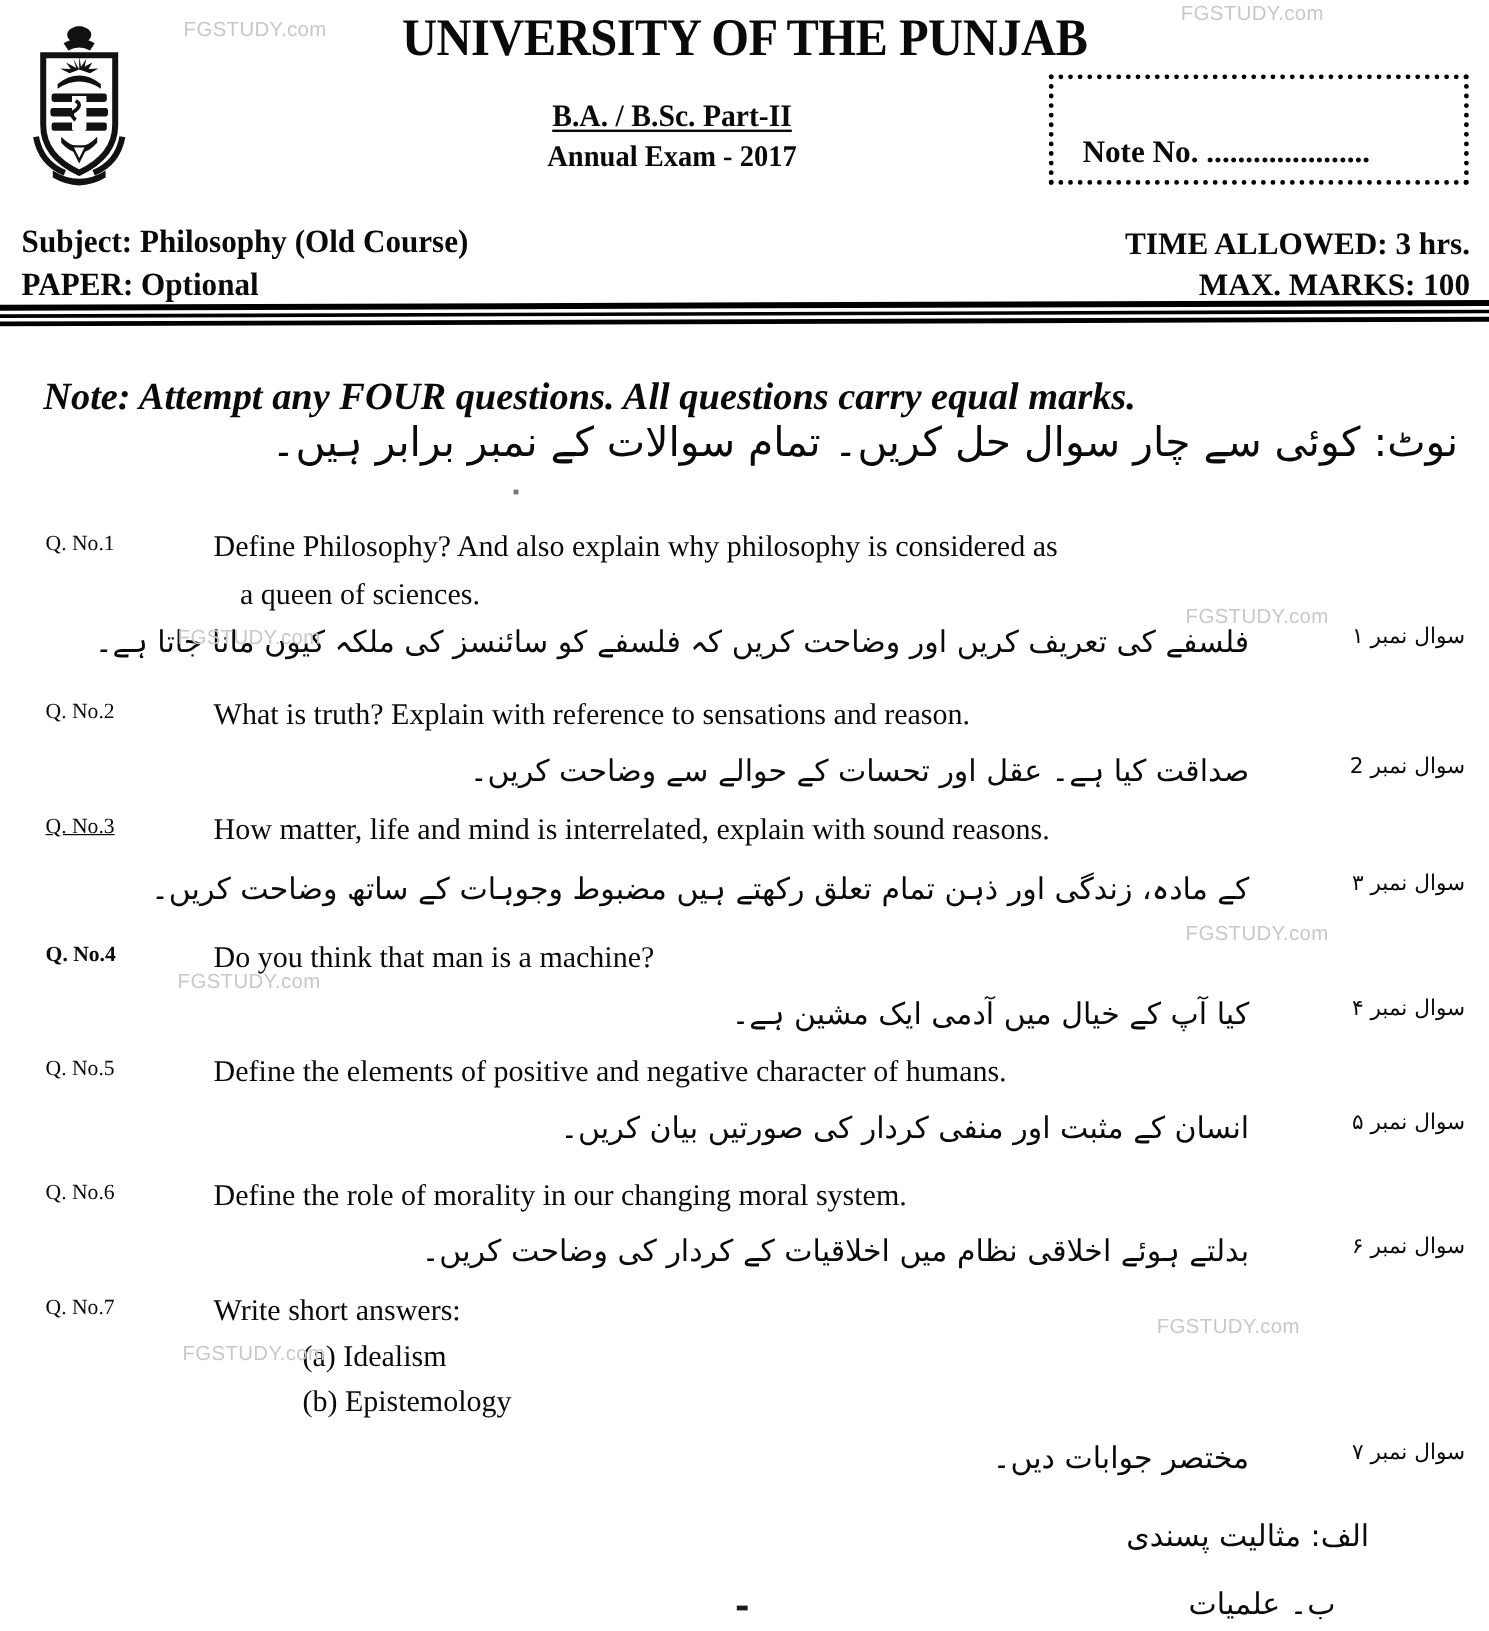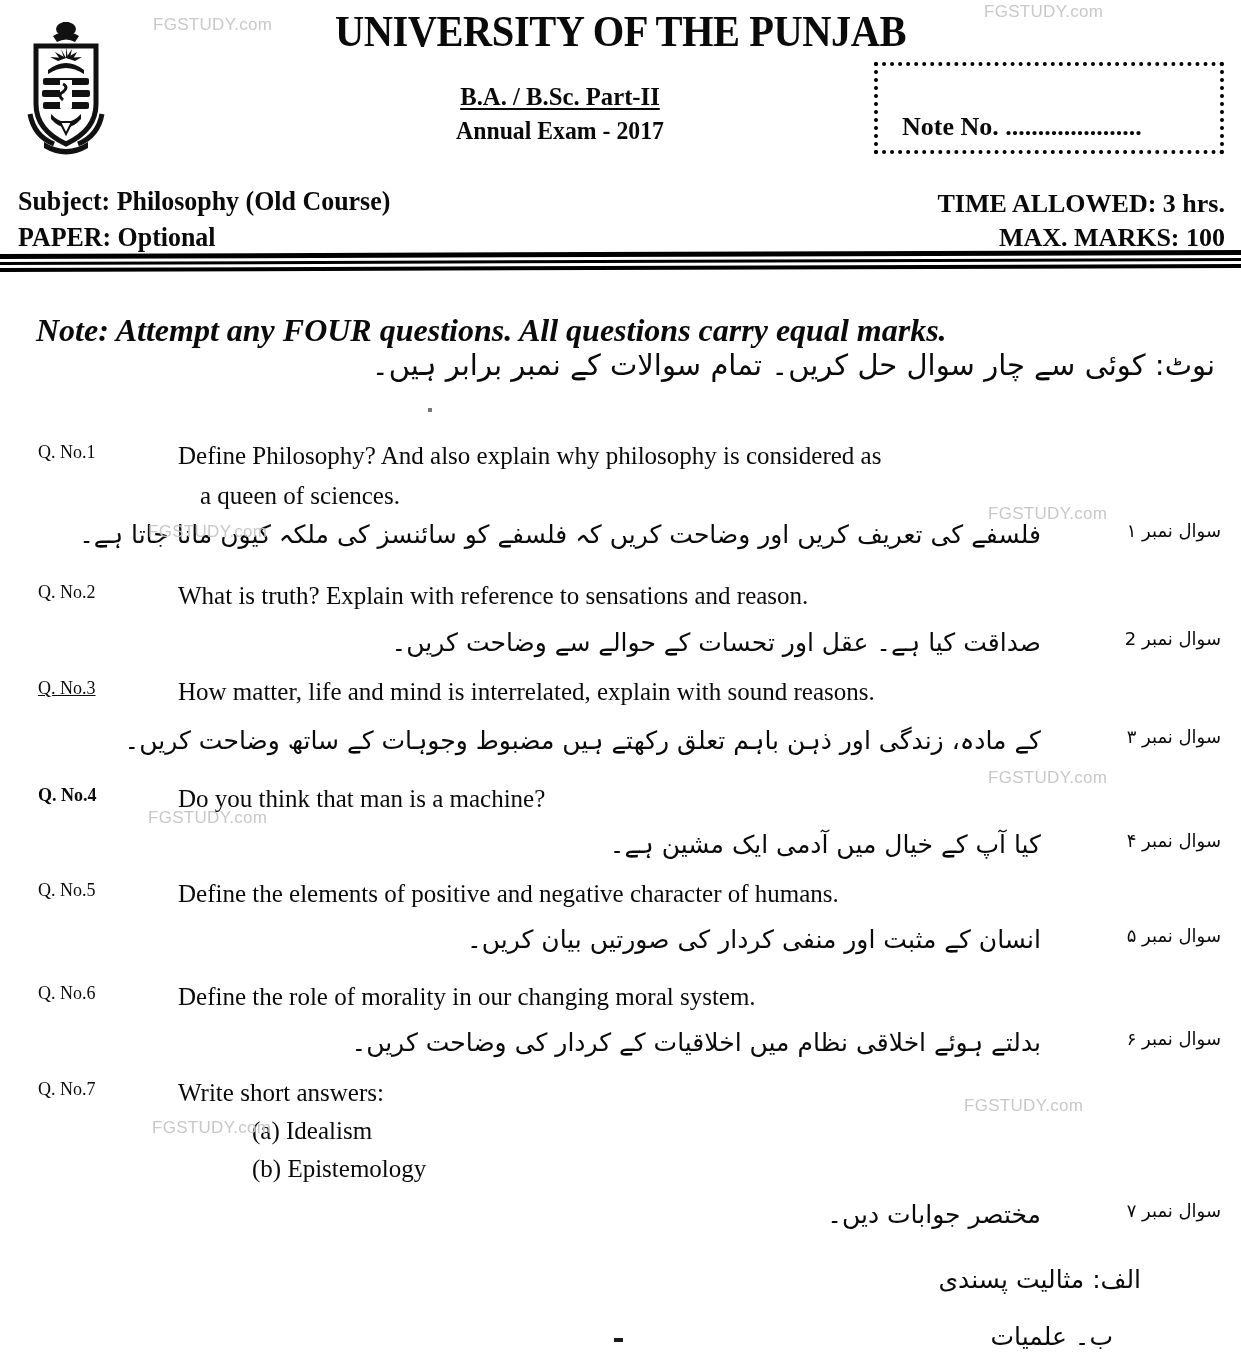--- a/index.html
+++ b/index.html
@@ -155,21 +155,21 @@
     font-size: 32px;
     font-weight: bold;
     font-style: italic;
     white-space: nowrap;
     text-align: right;
   }
   .note-ur {
     position: absolute;
     right: 26px;
     top: 348px;
-    font-size: 29px;
+    font-size: 34px;
     direction: rtl;
     white-space: nowrap;
     font-family: "DejaVu Sans", "Liberation Sans", sans-serif;
     text-align: center;
   }
 
   
   .q-num {
     position: absolute;
     font-size: 18px;
@@ -301,21 +301,21 @@
 <div class="q-ur" style="right:200px; top:520px;text-align:right;">فلسفے کی تعریف کریں اور وضاحت کریں کہ فلسفے کو سائنسز کی ملکہ کیوں مانا جاتا ہے۔</div>
 
 <div class="q-num" style="left:38px; top:582px;">Q. No.2</div>
 <div class="q-en" style="top:582px;">What is truth? Explain with reference to sensations and reason.</div>
 <div class="q-ur-label" style="top:628px;">سوال نمبر 2</div>
 <div class="q-ur" style="right:200px; top:628px;">صداقت کیا ہے۔ عقل اور تحسات کے حوالے سے وضاحت کریں۔</div>
 
 <div class="q-num" style="left:38px; top:678px;text-decoration:underline;">Q. No.3</div>
 <div class="q-en" style="top:678px;">How matter, life and mind is interrelated, explain with sound reasons.</div>
 <div class="q-ur-label" style="top:726px;">سوال نمبر ۳</div>
-<div class="q-ur" style="right:200px; top:726px;">کے مادہ، زندگی اور ذہن باہم تعلق رکھتے ہیں مضبوط وجوہات کے ساتھ وضاحت کریں۔</div>
+<div class="q-ur" style="right:200px; top:726px;">کے مادہ، زندگی اور ذہن تمام تعلق رکھتے ہیں مضبوط وجوہات کے ساتھ وضاحت کریں۔</div>
 
 <div class="q-num" style="left:38px; top:785px;font-weight:bold;">Q. No.4</div>
 <div class="q-en" style="top:785px;">Do you think that man is a machine?</div>
 <div class="q-ur-label" style="top:830px;">سوال نمبر ۴</div>
 <div class="q-ur" style="right:200px; top:830px;">کیا آپ کے خیال میں آدمی ایک مشین ہے۔</div>
 
 <div class="q-num" style="left:38px; top:880px;">Q. No.5</div>
 <div class="q-en" style="top:880px;">Define the elements of positive and negative character of humans.</div>
 <div class="q-ur-label" style="top:925px;">سوال نمبر ۵</div>
 <div class="q-ur" style="right:200px; top:925px;">انسان کے مثبت اور منفی کردار کی صورتیں بیان کریں۔</div>

